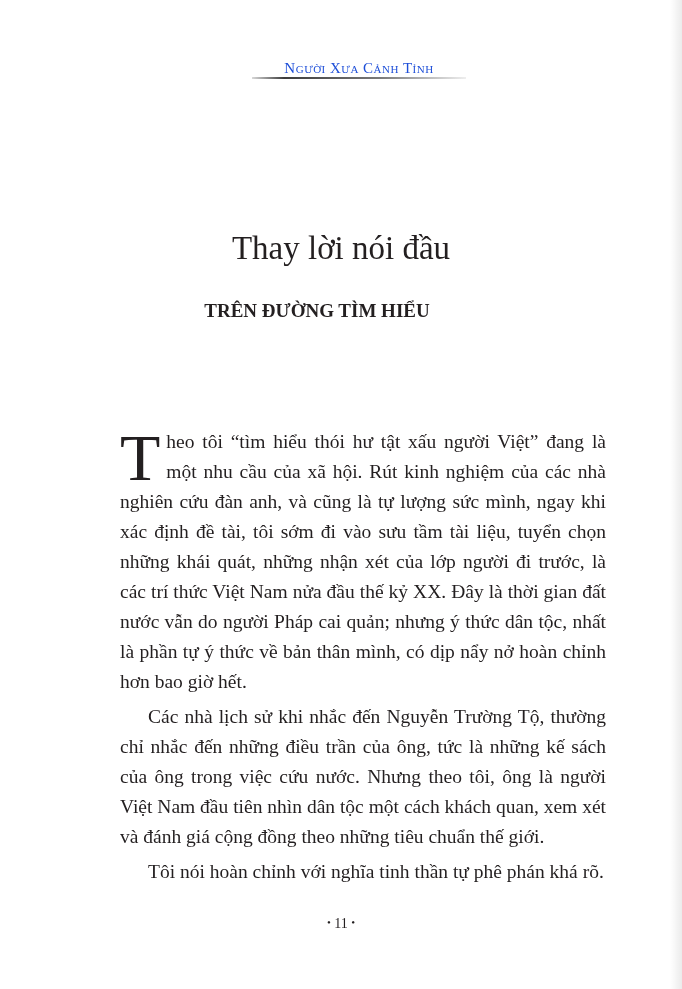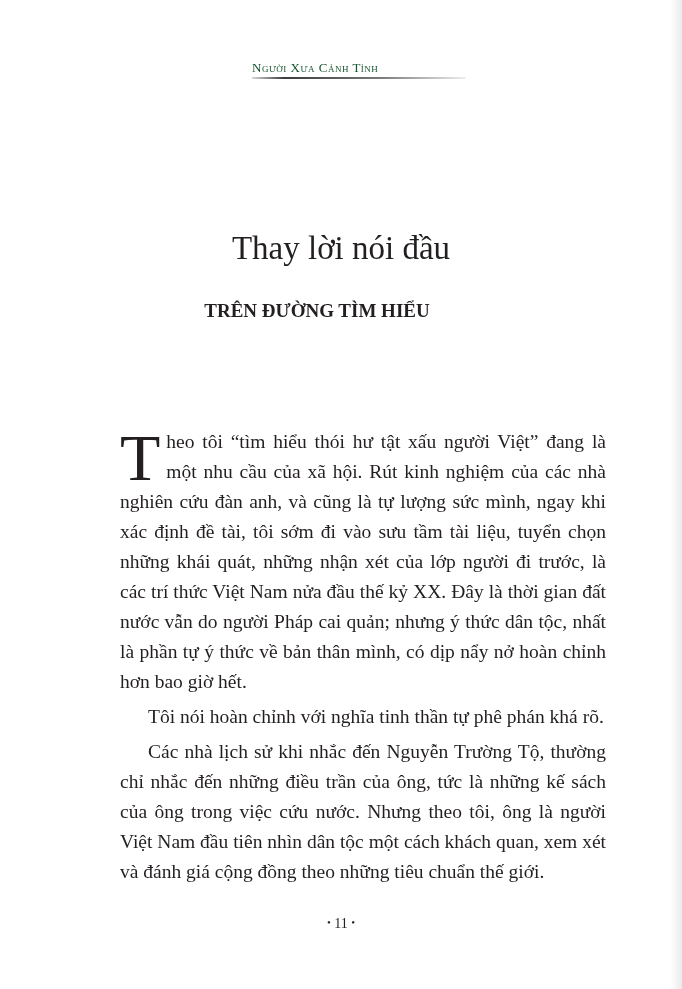--- a/index.html
+++ b/index.html
@@ -5,22 +5,22 @@
   html, body { margin: 0; padding: 0; }
   body {
     width: 682px; height: 989px; background: #ffffff; position: relative; overflow: hidden;
     font-family: "Liberation Serif", "DejaVu Serif", serif; color: #231f20;
   }
   .edge-shadow {
     position: absolute; top: 0; right: 0; width: 12px; height: 989px;
     background: linear-gradient(to right, rgba(255,255,255,0), rgba(0,0,0,0.08));
   }
   .running-head {
-    position: absolute; top: 60px; left: 252px; width: 214px; text-align: left;
-    font-size: 13px; letter-spacing: 0.5px; font-variant: small-caps; color: #14532d;
+    position: absolute; top: 60px; left: 252px; width: 214px; text-align: center;
+    font-size: 15px; letter-spacing: 0.5px; font-variant: small-caps; color: #1d4ed8;
   }
   .running-rule {
     position: absolute; top: 77px; left: 252px; width: 214px; height: 2px;
     background: linear-gradient(to right, rgba(60,60,60,0.2), #3c3c3c 15%, #7a7a7a 60%, rgba(200,200,200,0.3));
   }
   .chapter-title {
     position: absolute; top: 230px; left: 0; width: 682px; text-align: center;
     font-size: 33px; font-weight: normal; margin: 0; color: #231f20;
   }
   .subtitle {
@@ -52,21 +52,21 @@
 <div class="running-rule"></div>
 
 <h1 class="chapter-title">Thay lời nói đầu</h1>
 
 <div class="subtitle">
   <div>TRÊN ĐƯỜNG TÌM HIỂU</div>
 </div>
 
 <div class="body-text">
   <p class="first"><span class="dropcap">T</span><span>heo tôi “tìm hiểu thói hư tật xấu người Việt” đang là một nhu cầu của xã hội. Rút kinh nghiệm của các nhà nghiên cứu đàn anh, và cũng là tự lượng sức mình, ngay khi xác định đề tài, tôi sớm đi vào sưu tầm tài liệu, tuyển chọn những khái quát, những nhận xét của lớp người đi trước, là các trí thức Việt Nam nửa đầu thế kỷ XX. Đây là thời gian đất nước vẫn do người Pháp cai quản; nhưng ý thức dân tộc, nhất là phần tự ý thức về bản thân mình, có dịp nẩy nở hoàn chỉnh hơn bao giờ hết.</span></p>
+  <p>Các nhà lịch sử khi nhắc đến Nguyễn Trường Tộ, thường chỉ nhắc đến những điều trần của ông, tức là những kế sách của ông trong việc cứu nước. Nhưng theo tôi, ông là người Việt Nam đầu tiên nhìn dân tộc một cách khách quan, xem xét và đánh giá cộng đồng theo những tiêu chuẩn thế giới.</p>
   <p>Tôi nói hoàn chỉnh với nghĩa tinh thần tự phê phán khá rõ.</p>
-  <p>Các nhà lịch sử khi nhắc đến Nguyễn Trường Tộ, thường chỉ nhắc đến những điều trần của ông, tức là những kế sách của ông trong việc cứu nước. Nhưng theo tôi, ông là người Việt Nam đầu tiên nhìn dân tộc một cách khách quan, xem xét và đánh giá cộng đồng theo những tiêu chuẩn thế giới.</p>
 </div>
 
 <div class="page-number">
   <span class="bullet">•</span>
   <span>11</span>
   <span class="bullet">•</span>
 </div>
 
 </body></html>

